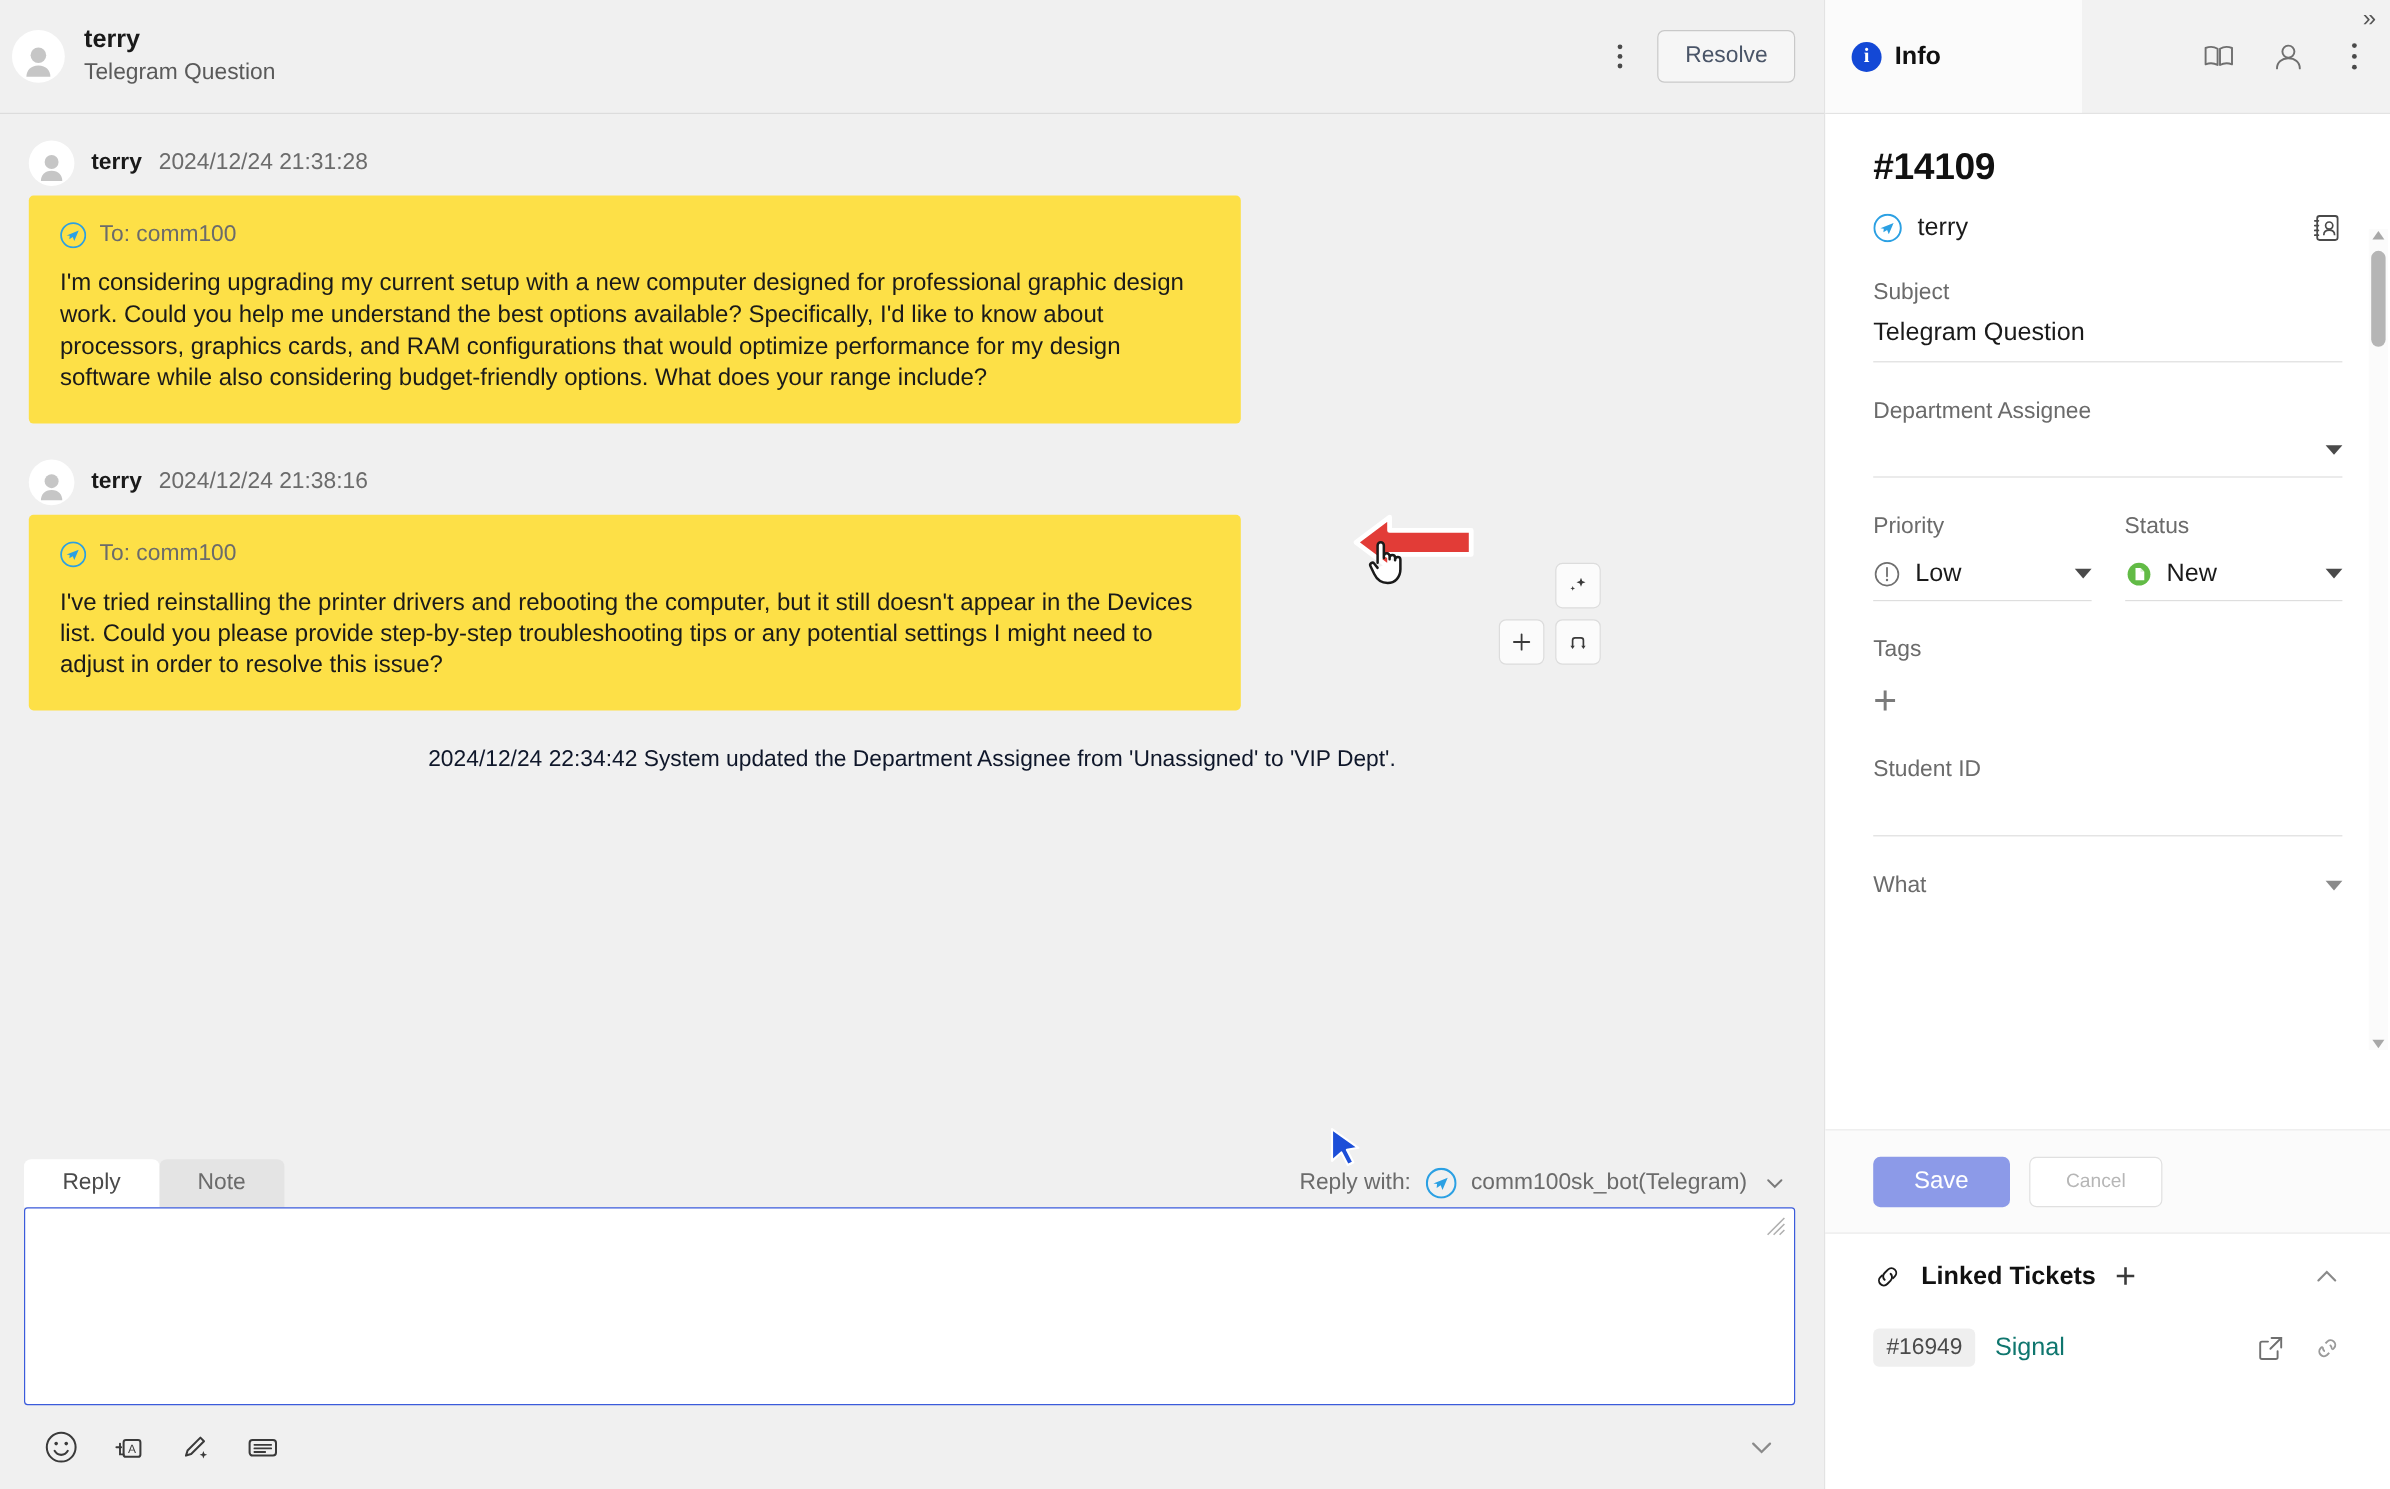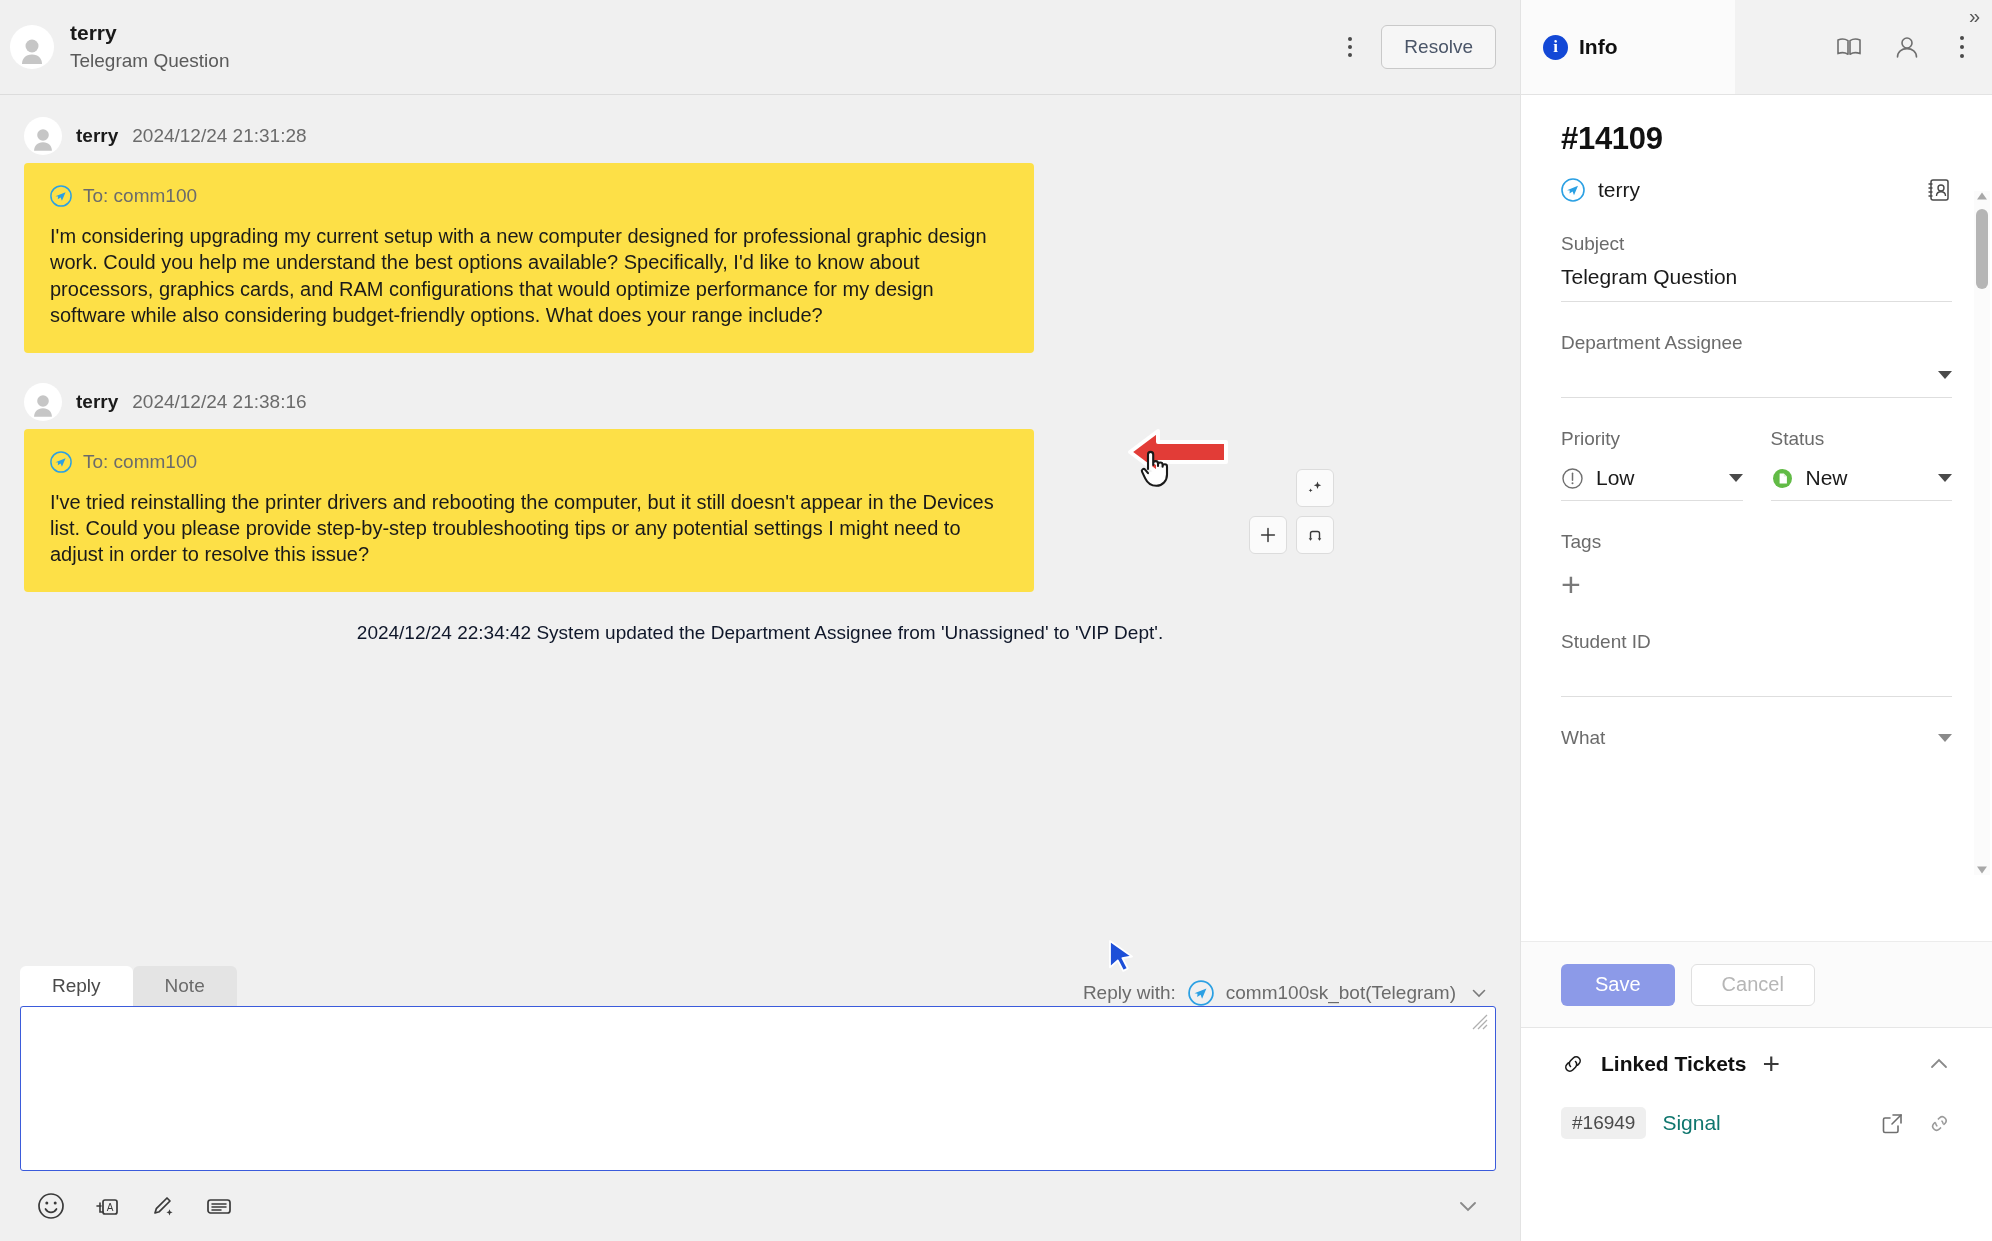--- a/index.html
+++ b/index.html
@@ -99,21 +99,21 @@
     margin: 30px 0 0 0;
   }
 
   
   .red-arrow { position: absolute; left: 1114px; top: 421px; pointer-events: none; }
   .hand-cursor { position: absolute; left: 1137px; top: 445px; pointer-events: none; }
   .blue-cursor { position: absolute; left: 1105px; top: 938px; pointer-events: none; }
 
   
   .composer { padding: 0 24px 0 20px; }
-  .tabs { display: flex; align-items: flex-end; height: 40px; }
+  .tabs { display: flex; height: 40px; }
   .tab {
     height: 40px; padding: 0 32px; display: flex; align-items: center;
     font-size: 19px; color: #6b6b6b; cursor: pointer;
     border-radius: 6px 6px 0 0;
   }
   .tab.active { background: #ffffff; color: #4a4a4a; }
   .tab.inactive { background: #e4e4e4; }
   .reply-with {
     margin-left: auto; display: flex; align-items: center; gap: 12px;
     font-size: 19px; color: #6b6b6b; padding-right: 6px;
@@ -205,21 +205,21 @@
     padding-left: 40px; border-top: 1px solid #ececec;
   }
   .btn-save {
     background: #8c9ae8; color: #ffffff; border: none;
     border-radius: 6px; height: 42px; padding: 0 34px;
     font-size: 20px; font-family: "Liberation Sans", sans-serif; cursor: pointer;
   }
   .btn-cancel {
     background: #ffffff; color: #b6b6b6; border: 1px solid #e0e0e0;
     border-radius: 6px; height: 42px; padding: 0 30px;
-    font-size: 20px; font-family: "Liberation Sans", sans-serif; cursor: pointer;
+    font-size: 16px; font-family: "Liberation Sans", sans-serif; cursor: pointer;
   }
 
   
   .linked-section { border-top: 1px solid #e6e6e6; padding: 0 40px; height: 214px; }
   .linked-head { display: flex; align-items: center; gap: 16px; height: 72px; }
   .link-ico { width: 24px; height: 24px; }
   .linked-title { font-size: 21px; font-weight: bold; color: #111; text-align: right; }
   .plus-ico { font-size: 30px; color: #3a3a3a; font-weight: 300; line-height: 1; cursor: pointer; }
   .collapse-ico { margin-left: auto; width: 26px; height: 26px; cursor: pointer; }
   .linked-row { display: flex; align-items: center; gap: 16px; height: 46px; }

